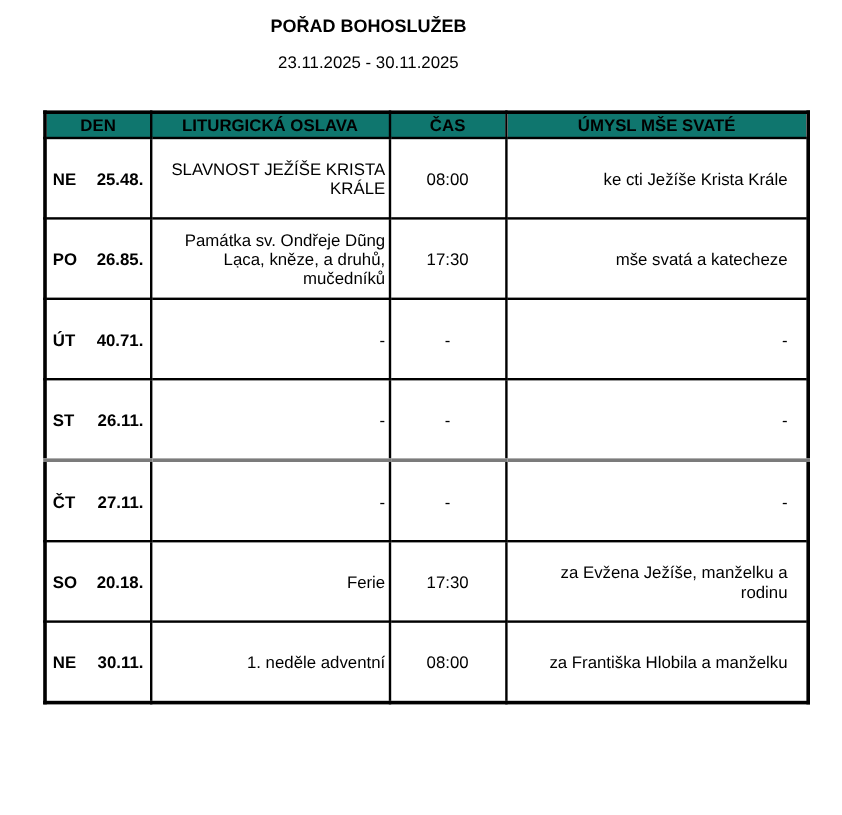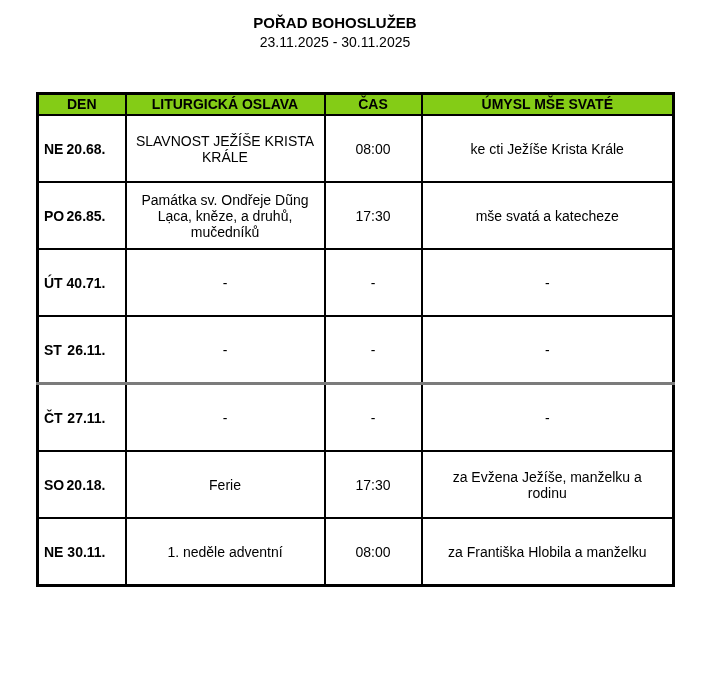--- a/index.html
+++ b/index.html
@@ -15,37 +15,36 @@
     color: #000000;
     overflow: hidden;
   }
 
   .doc-header {
     position: absolute;
     top: 13px;
     left: 0;
     width: 614px;
     text-align: center;
-    padding-left: 28px;
   }
   .doc-title {
     font-size: 15px;
     font-weight: bold;
     line-height: 19px;
   }
   .doc-subtitle {
     font-size: 15px;
     font-weight: bold;
     line-height: 19px;
   }
   .doc-daterange {
     font-size: 14px;
     font-weight: normal;
     line-height: 19px;
-    margin-top: 1px;
+    margin-top: 11px;
   }
 
   table.schedule {
     position: absolute;
     left: 36px;
     top: 92px;
     width: 636px;
     border-collapse: collapse;
     table-layout: fixed;
     border: 3px solid #000000;
@@ -54,41 +53,42 @@
   table.schedule td {
     border: 2px solid #000000;
     padding: 0;
     text-align: center;
     vertical-align: middle;
     font-size: 14px;
     overflow: hidden;
   }
   table.schedule th {
     height: 19px;
-    background: #84cc16;
+    background: #0f766e;
     font-weight: bold;
     line-height: 19px;
   }
   table.schedule td {
     height: 65px;
     line-height: 16px;
     background: #ffffff;
   }
   td.day-cell {
     background: #cbcbcb;
     font-weight: bold;
   }
   .day-inner {
     display: flex;
     justify-content: space-between;
     align-items: center;
-    padding: 0 19px 0 5px;
+    padding: 0 5px 0 5px;
   }
   .cell-inner {
     margin: 0 auto;
+    text-align: right;
   }
   .celebration-inner { max-width: 192px; }
   .intention-inner  { max-width: 218px; }
 
   
   tbody tr:nth-child(5) td {
     border-top: 3px solid #7b7b7b;
   }
 
   col.c-day  { width: 88px; }
@@ -117,21 +117,21 @@
       <th>LITURGICKÁ OSLAVA</th>
       <th>ČAS</th>
       <th>ÚMYSL MŠE SVATÉ</th>
     </tr>
   </thead>
   <tbody id="schedule-body">
   <tr>
     <td class="day-cell">
       <div class="day-inner">
         <span>NE</span>
-        <span>20.68.</span>
+        <span>25.48.</span>
       </div>
     </td>
     <td class="celebration-cell">
       <div class="cell-inner celebration-inner">SLAVNOST JEŽÍŠE KRISTA KRÁLE</div>
     </td>
     <td class="time-cell">08:00</td>
     <td class="intention-cell">
       <div class="cell-inner intention-inner">ke cti Ježíše Krista Krále</div>
     </td>
   </tr>

